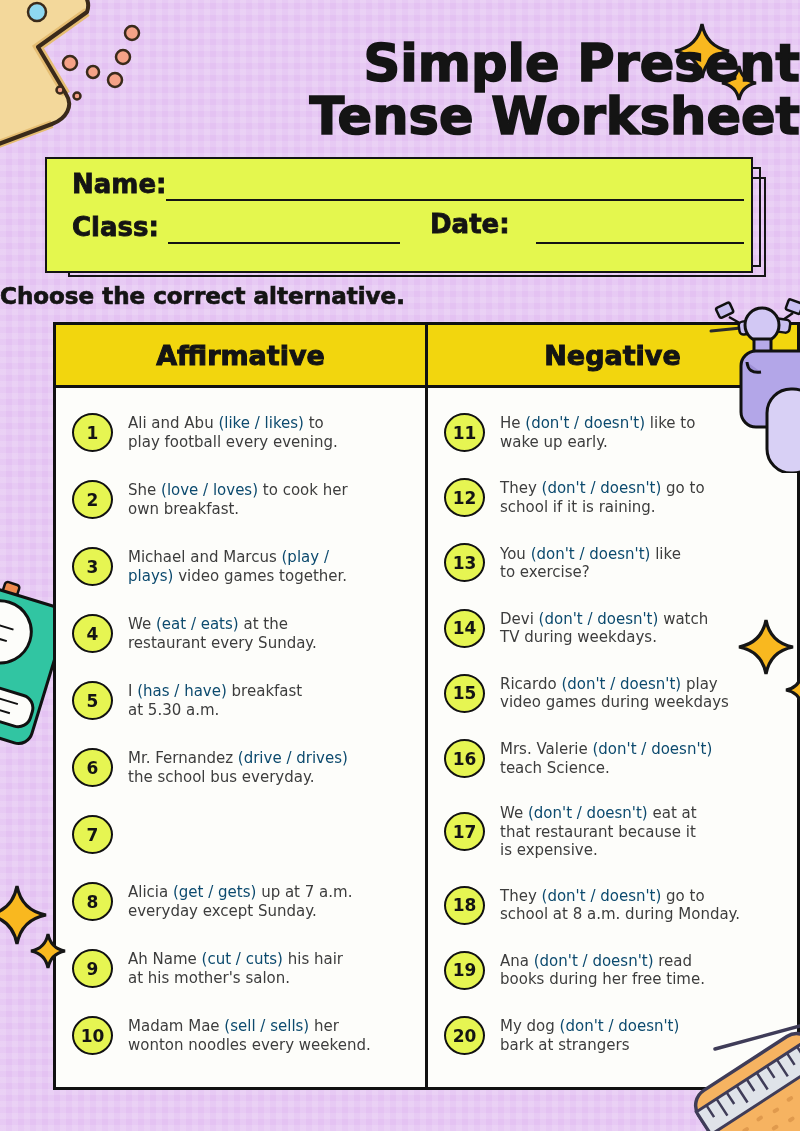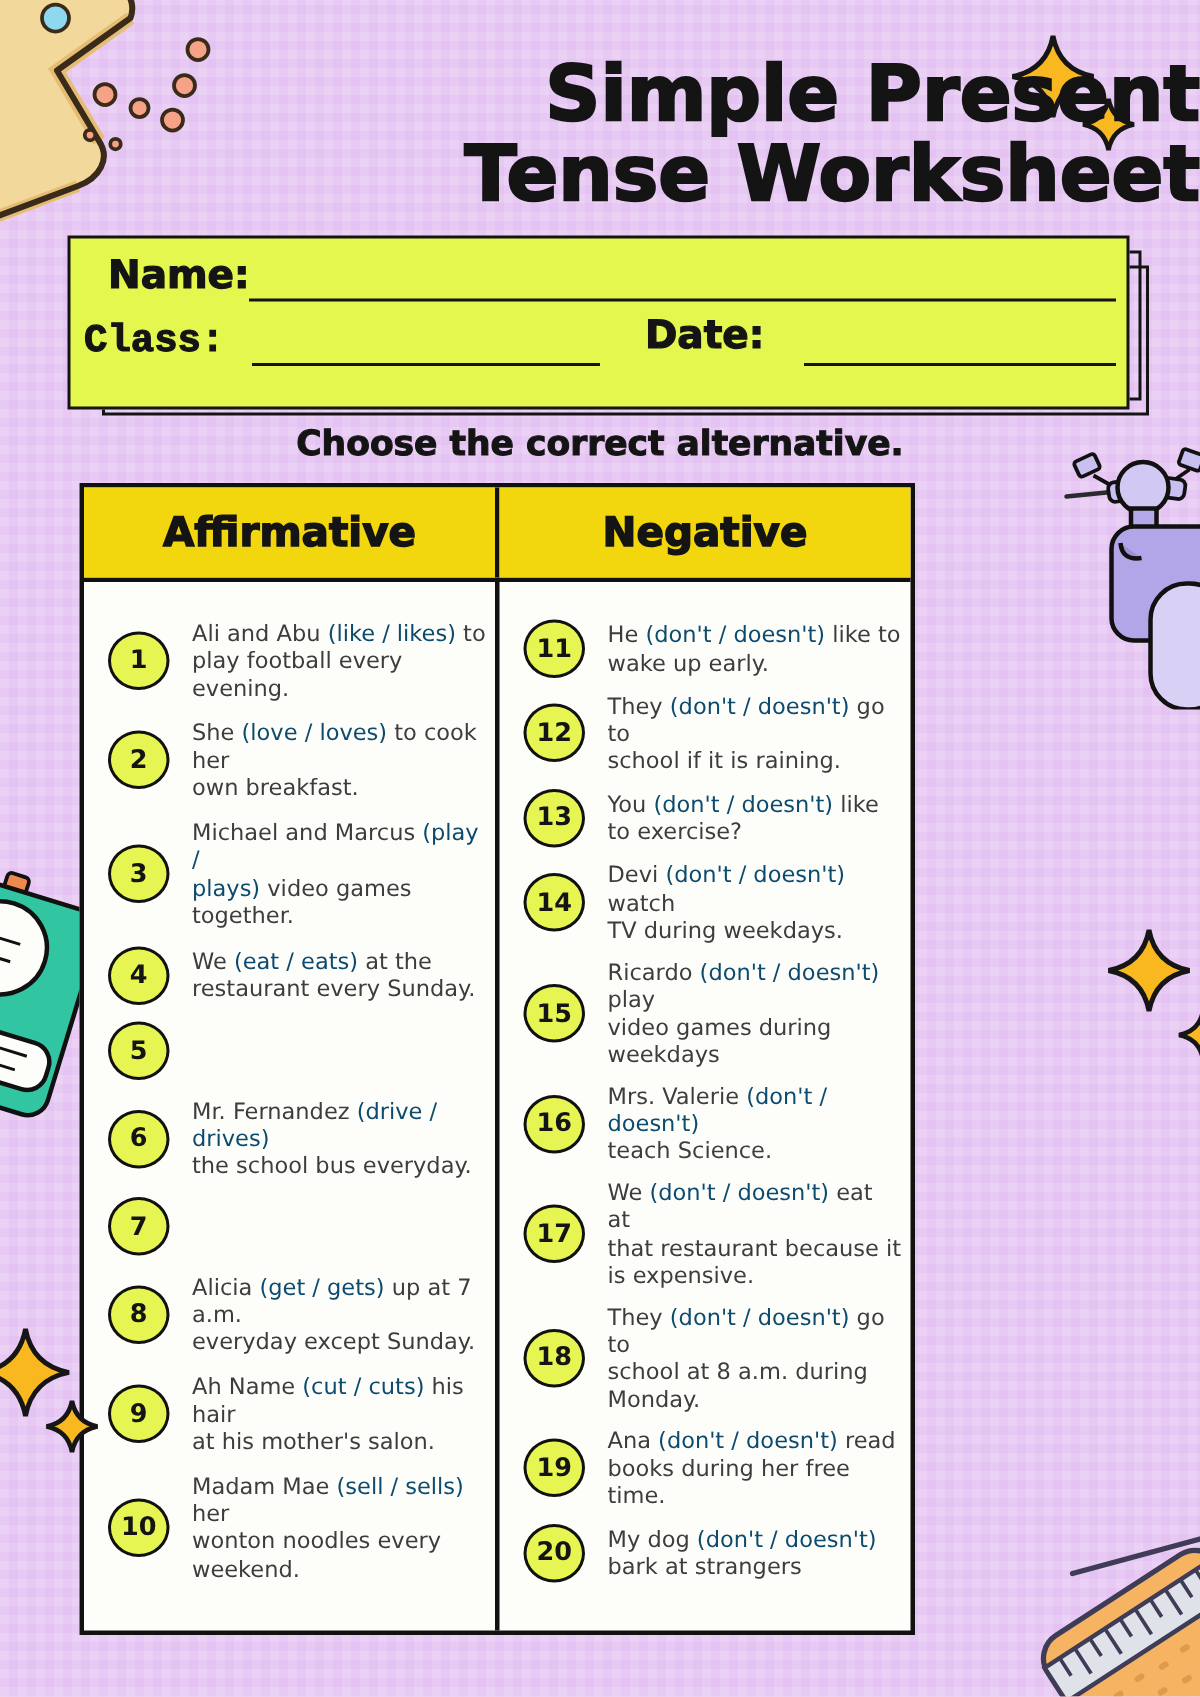--- a/index.html
+++ b/index.html
@@ -18,31 +18,31 @@
     font-weight:bold;font-size:51px;line-height:1.03;color:#141414;
     -webkit-text-stroke:1.6px #141414;letter-spacing:0px;}
 
   .card-shadow{position:absolute;border:2.5px solid #141414;background:transparent;z-index:1;}
   .s1{left:57px;top:167px;width:700px;height:96px;}
   .s2{left:68px;top:177px;width:694px;height:96px;}
   .name-card{position:absolute;left:45px;top:157px;width:708px;height:116px;
     background:#e4f74e;border:2.5px solid #141414;box-sizing:border-box;z-index:2;}
   .lbl{position:absolute;font-weight:bold;font-size:26px;-webkit-text-stroke:0.8px #141414;}
   .name-lbl{left:25px;top:10px;}
-  .class-lbl{left:9px;top:53px;font-family:Liberation Mono, monospace;}
+  .class-lbl{left:25px;top:53px;}
   .date-lbl{left:383px;top:50px;}
   .line{position:absolute;border-bottom:2.5px solid #141414;height:28px;}
   .name-line{left:119px;top:12px;width:578px;}
   .class-line{left:121px;top:55px;width:232px;}
   .date-line{left:489px;top:55px;width:208px;}
 
-  .subtitle{position:absolute;top:283px;left:0;width:100%;text-align:center;z-index:2;
+  .subtitle{position:absolute;top:283px;left:0;width:100%;text-align:left;z-index:2;
     font-size:23px;font-weight:bold;-webkit-text-stroke:0.7px #141414;}
 
-  .wtable{position:absolute;left:53px;top:322px;width:557px;height:768px;
+  .wtable{position:absolute;left:53px;top:322px;width:747px;height:768px;
     background:#fdfdfa;border:3px solid #111;box-sizing:border-box;
     display:flex;flex-direction:column;z-index:2;}
   .thead{display:flex;height:60px;flex:0 0 auto;border-bottom:3px solid #111;}
   .th{flex:1;background:#f2d60e;display:flex;align-items:center;justify-content:center;
     font-size:27px;font-weight:bold;-webkit-text-stroke:1px #141414;}
   .th.first{border-right:3px solid #111;}
   .tbody{flex:1;display:flex;min-height:0;}
   .tcol{flex:1;display:flex;flex-direction:column;justify-content:space-between;
     padding:25px 6px 32px 16px;box-sizing:border-box;}
   .tcol.first{border-right:3px solid #111;}
@@ -131,20 +131,22 @@
             <div class="q-text"><span>Michael and Marcus </span><span class="opt">(play /
 plays)</span><span> video games together.</span></div>
           </div>
           <div class="q-row">
             <div class="q-num">4</div>
             <div class="q-text"><span>We </span><span class="opt">(eat / eats)</span><span> at the
 restaurant every Sunday.</span></div>
           </div>
           <div class="q-row">
             <div class="q-num">5</div>
+            <div class="q-text"><span>I </span><span class="opt">(has / have)</span><span> breakfast
+at 5.30 a.m.</span></div>
           </div>
           <div class="q-row">
             <div class="q-num">6</div>
             <div class="q-text"><span>Mr. Fernandez </span><span class="opt">(drive / drives)</span><span>
 the school bus everyday.</span></div>
           </div>
           <div class="q-row">
             <div class="q-num">7</div>
           </div>
           <div class="q-row">

